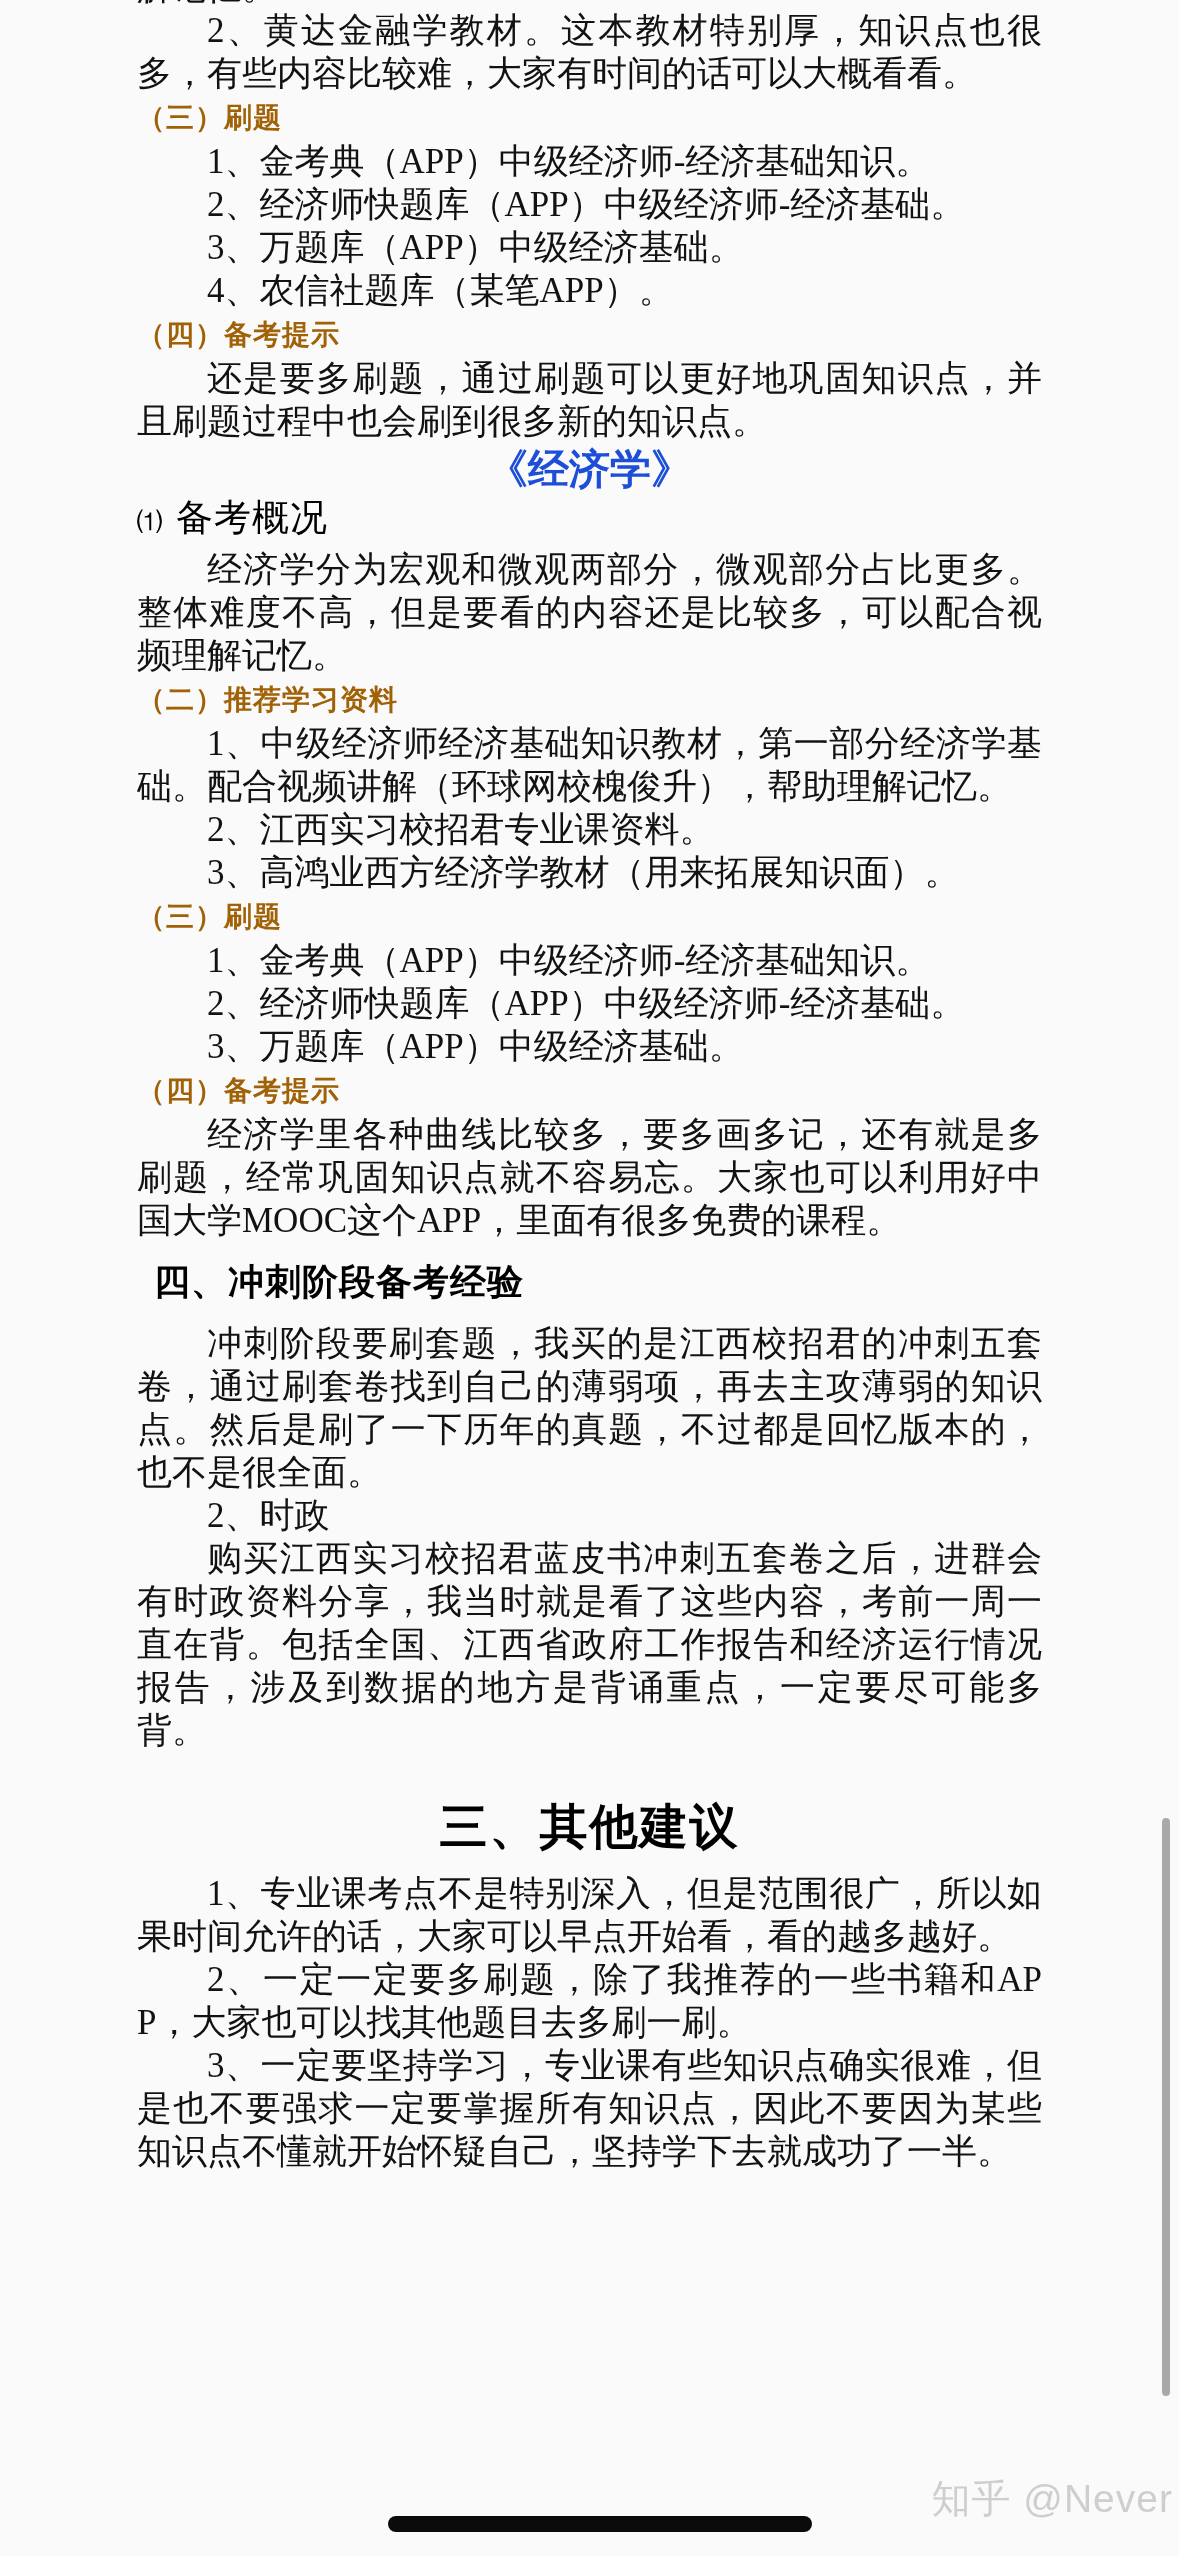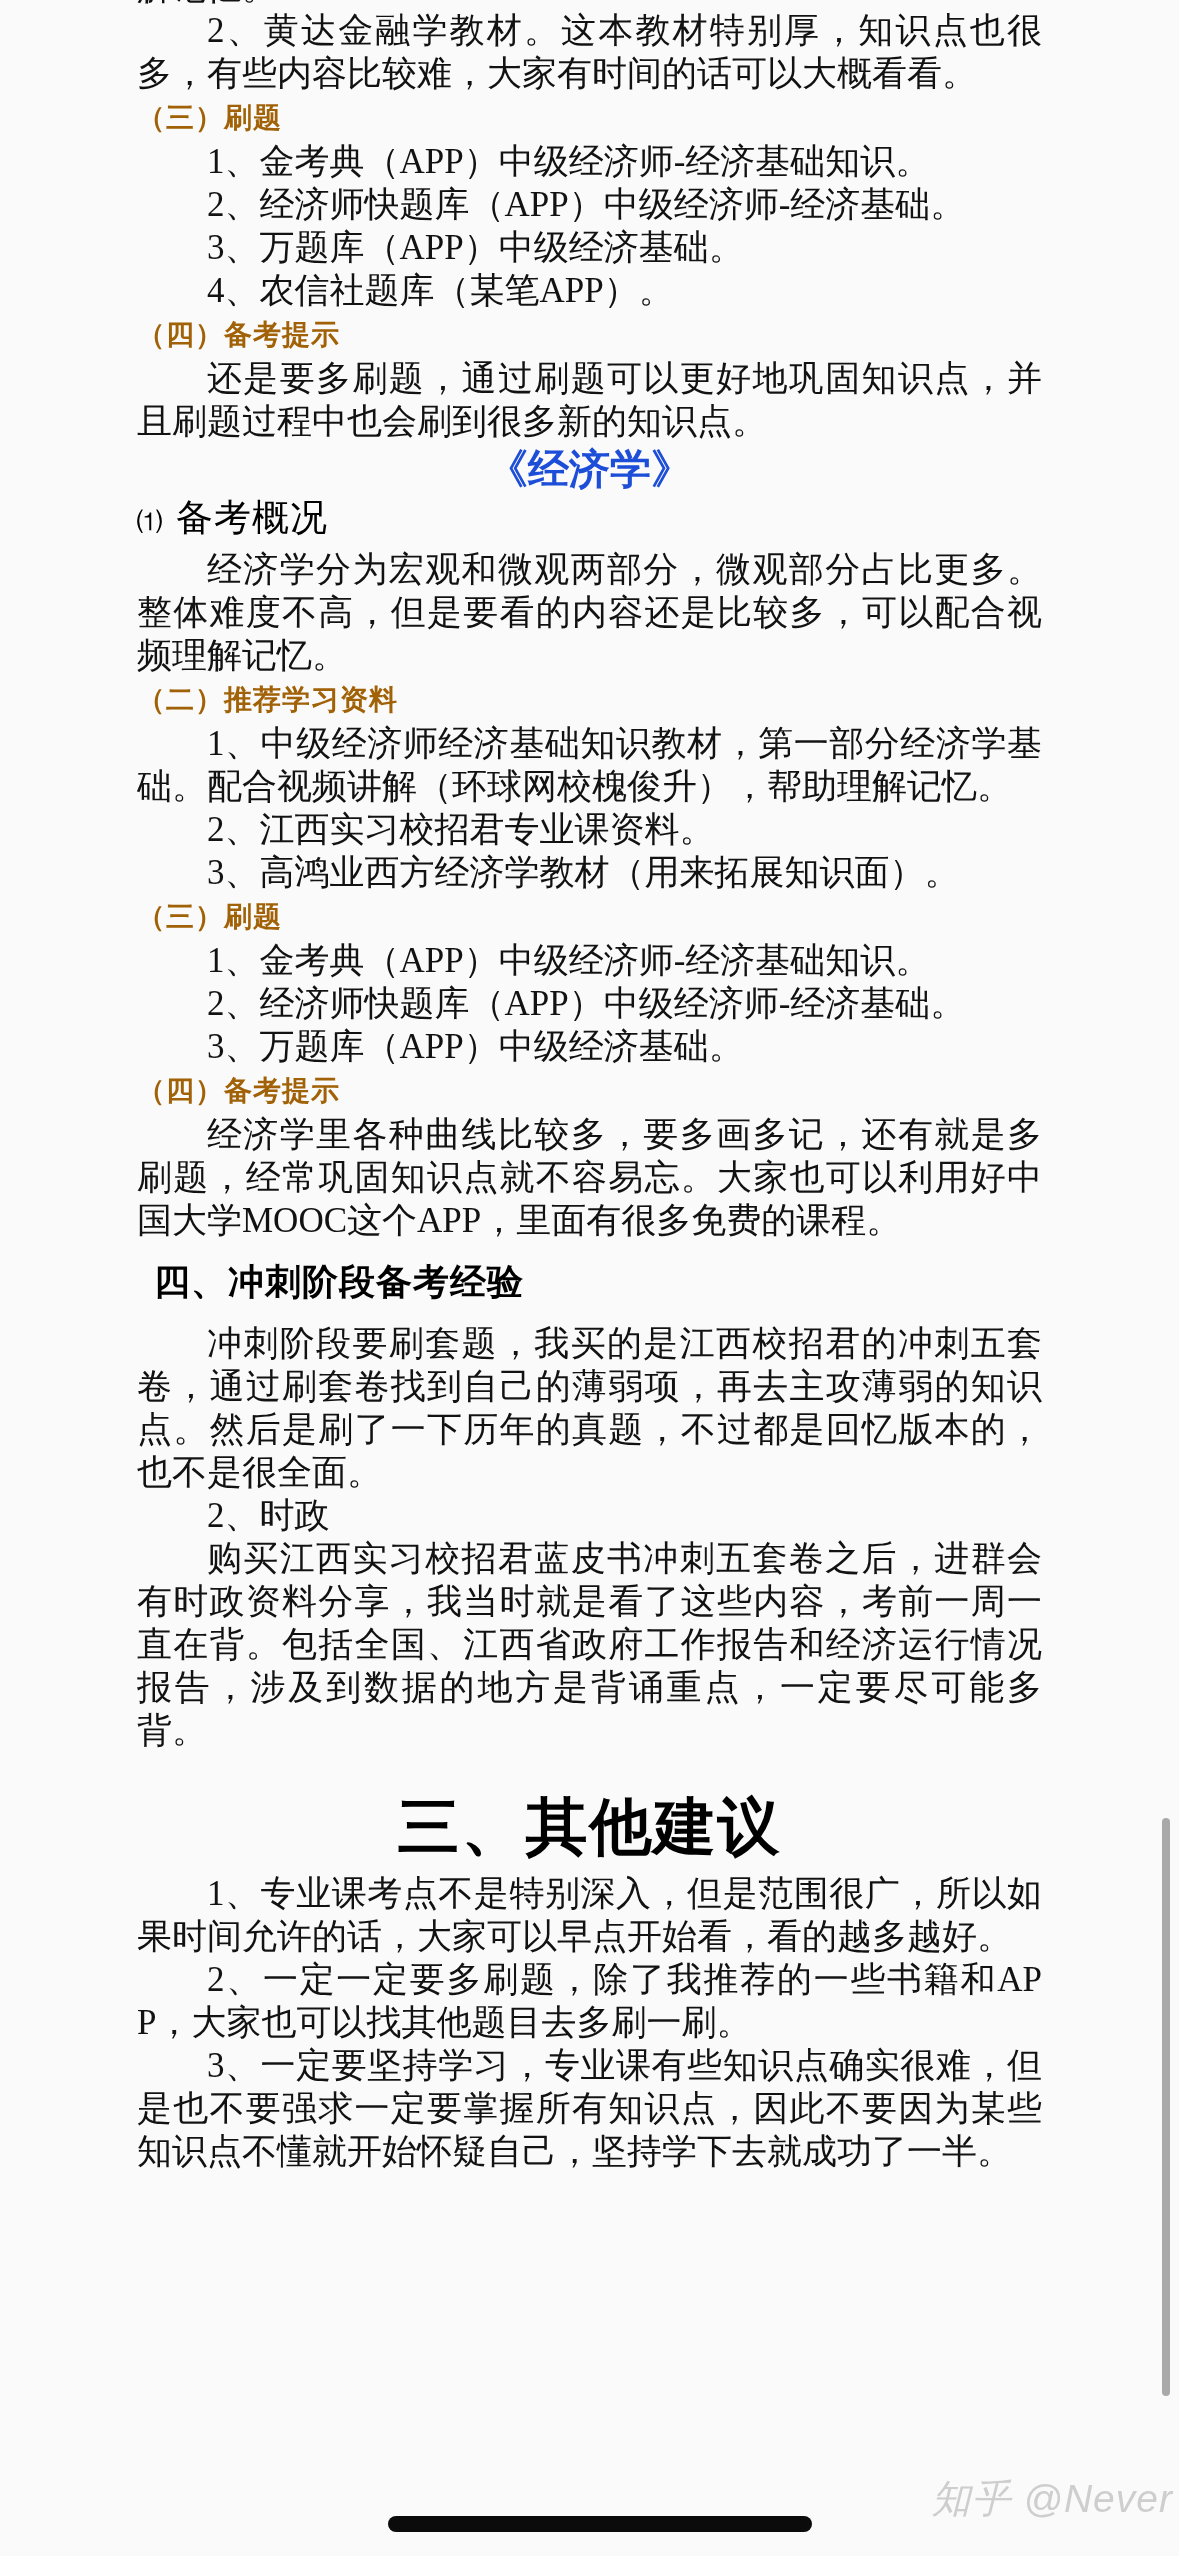--- a/index.html
+++ b/index.html
@@ -76,21 +76,21 @@
     font-weight:400;
     font-size:37px;
     color:#000;
     letter-spacing:1px;
   }
   .h1{
     margin:44px 0 14px 0;
     text-align:center;
     font-family:"Liberation Sans","DejaVu Sans",sans-serif;
     font-weight:700;
-    font-size:62px;
+    font-size:48px;
     line-height:62px;
     color:#000;
     letter-spacing:2px;
   }
   .scrollbar-thumb{
     position:absolute;
     right:9px;
     top:1818px;
     width:8px;
     height:578px;
@@ -99,21 +99,20 @@
   }
   .watermark{
     position:absolute;
     right:6px;
     top:2472px;
     font-family:"Liberation Sans","DejaVu Sans",sans-serif;
     font-size:39px;
     color:#cecece;
     letter-spacing:1px;
     white-space:nowrap;
-    font-style:italic;
   }
   .home-indicator{
     position:absolute;
     left:388px;
     top:2516px;
     width:424px;
     height:16px;
     border-radius:9px;
     background:#0b0b0b;
   }

